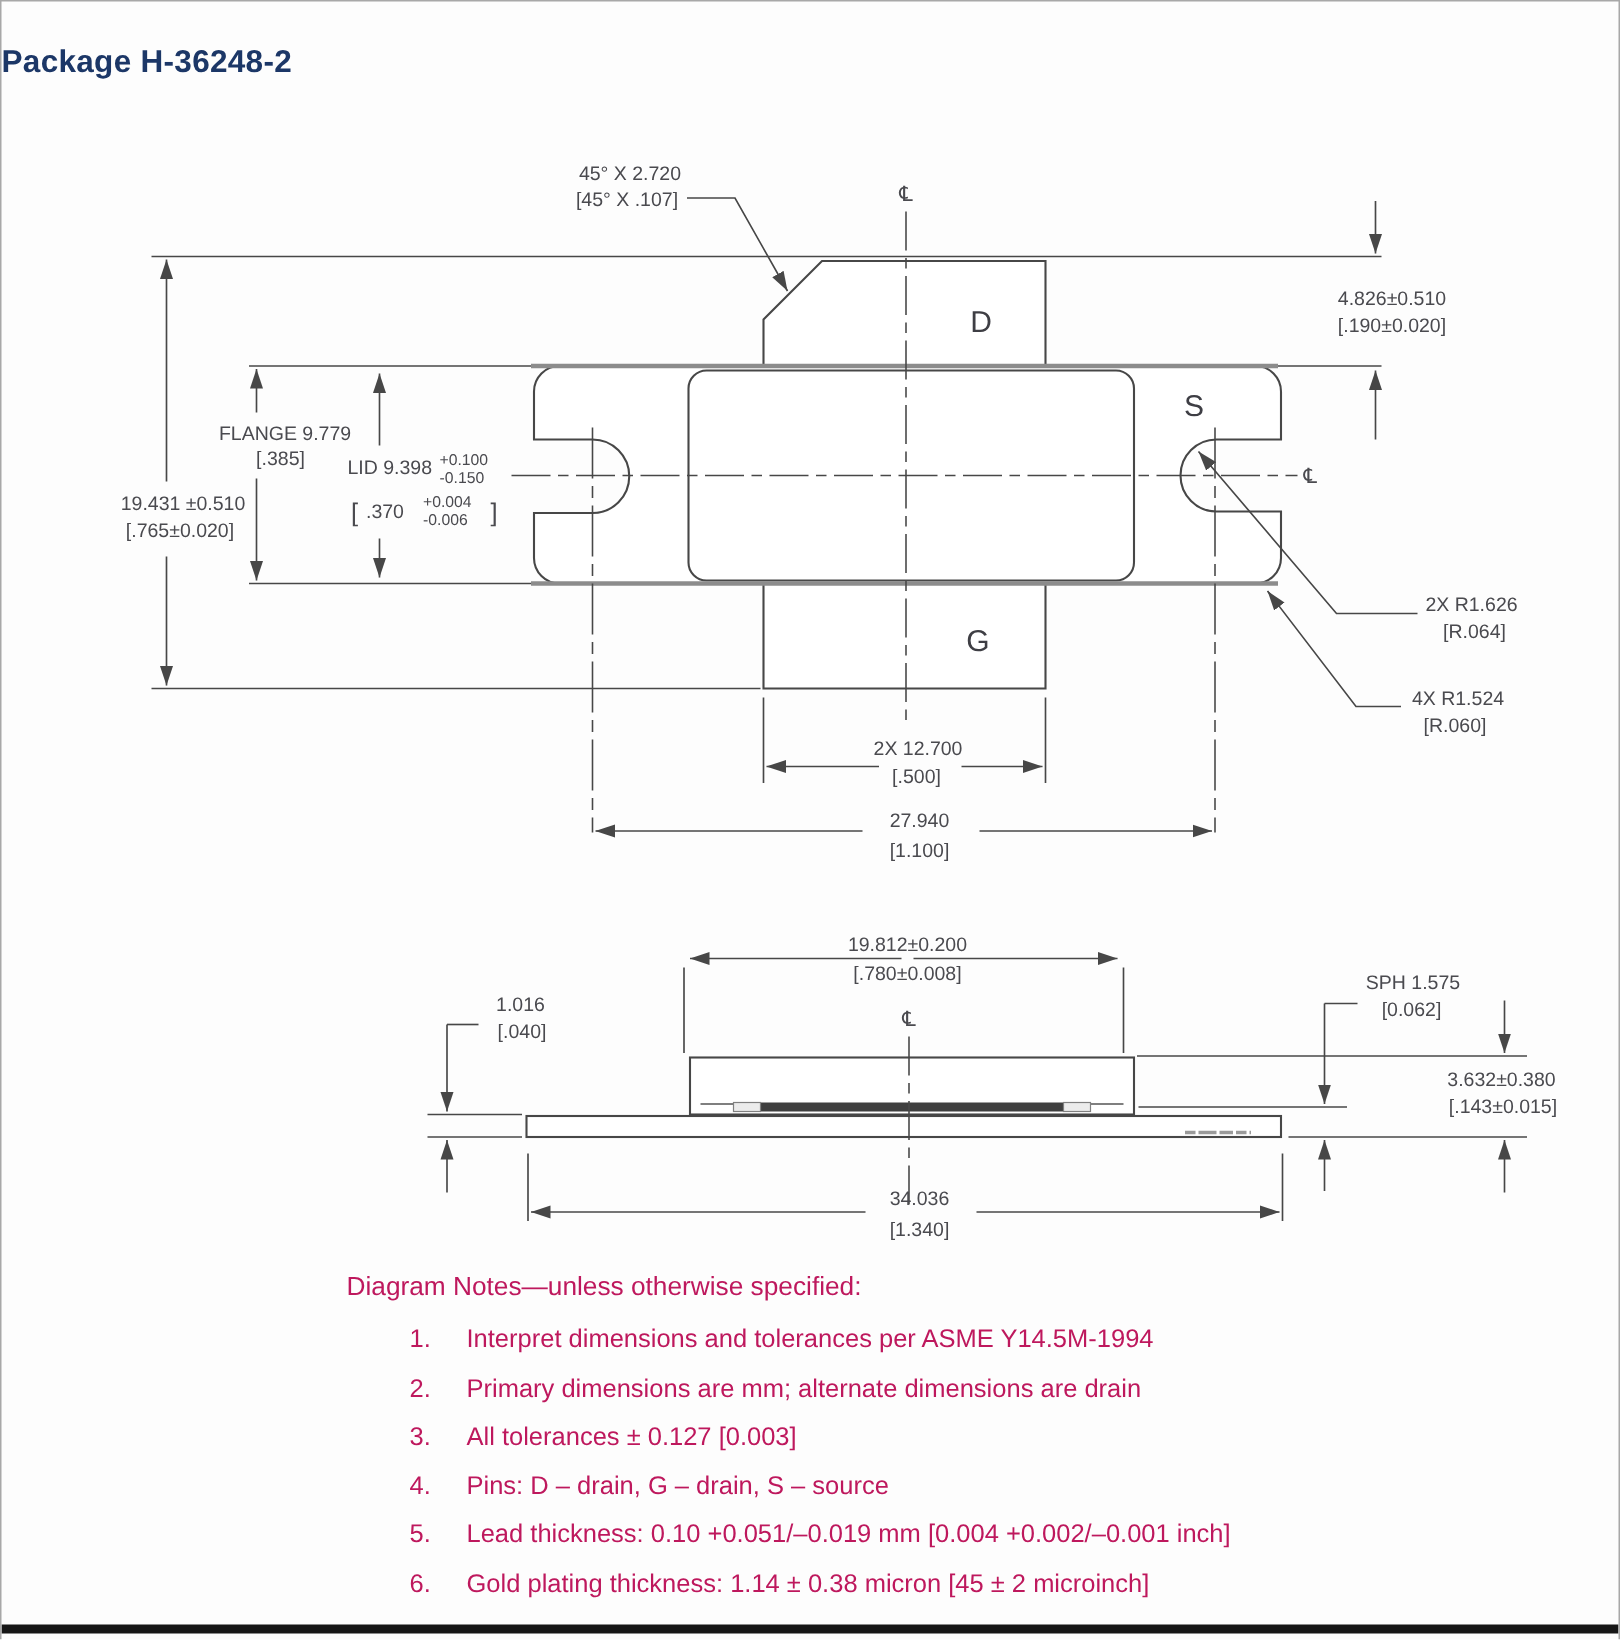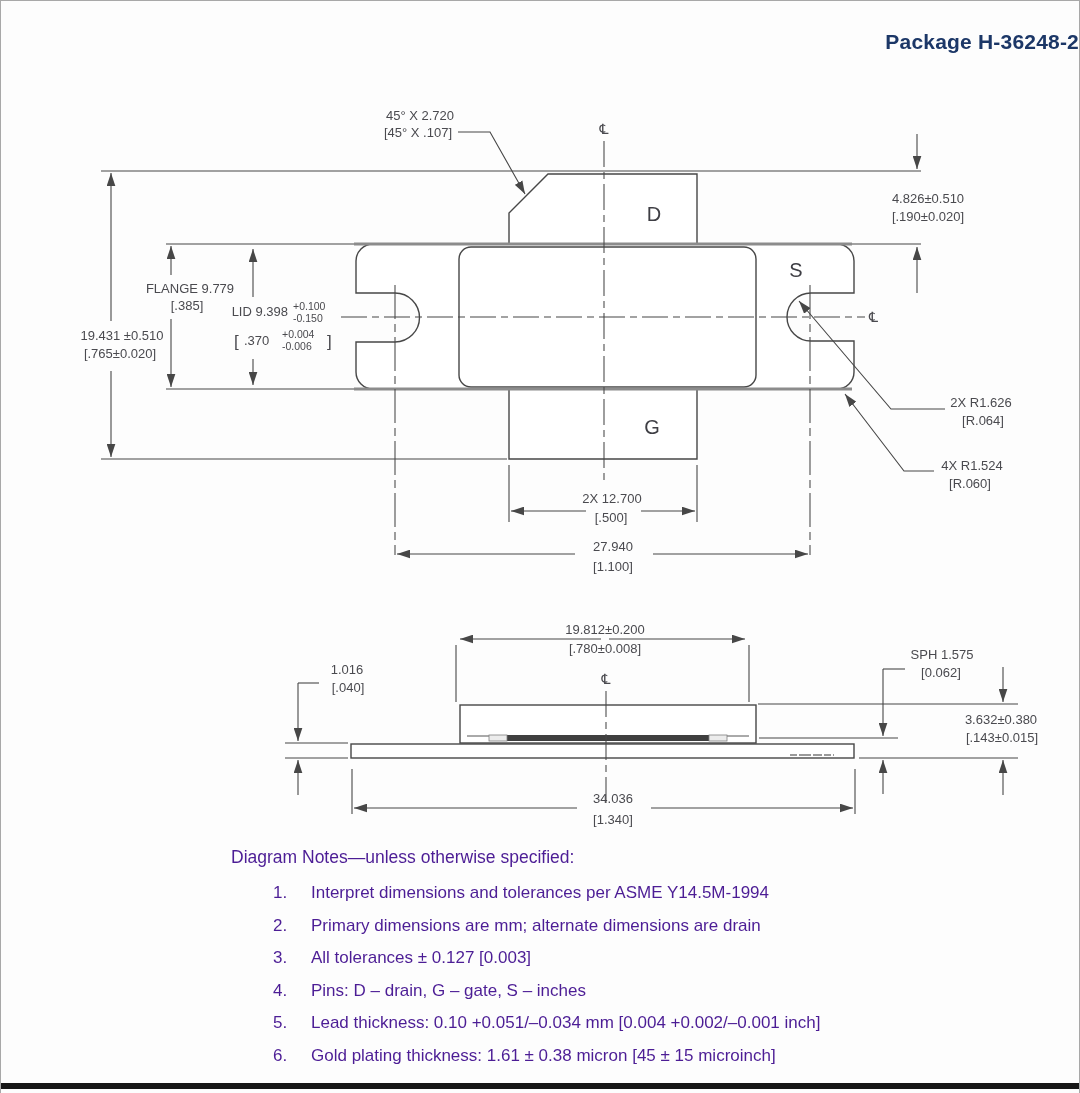--- a/index.html
+++ b/index.html
@@ -5,40 +5,40 @@
   html,body{margin:0;padding:0;background:#ffffff;}
   .page{
     position:relative;width:1080px;height:1093px;
     background:#fdfdfd;box-sizing:border-box;
     border:1.5px solid #a8a8a8;border-bottom:none;
     font-family:"Liberation Sans",sans-serif;
     overflow:hidden;
   }
   .title{
     position:absolute;top:29px;left:0;width:100%;
-    text-align:right;font-size:21px;font-weight:bold;color:#1c3767;
+    text-align:left;font-size:21px;font-weight:bold;color:#1c3767;
     letter-spacing:.2px;
   }
   svg.drawing{position:absolute;left:0;top:0;}
   
   .shape{fill:#ffffff;stroke:#474747;stroke-width:1.4;}
   .thin{fill:none;stroke:#474747;stroke-width:1.1;}
   .thick{stroke:#8c8c8c;stroke-width:3;}
   .cl{fill:none;stroke:#474747;stroke-width:1.05;stroke-dasharray:26 5 7 5;}
   .cl2{fill:none;stroke:#474747;stroke-width:1.05;stroke-dasharray:34 5 8 5;}
   .dim{font-size:13px;fill:#4a4a4f;}
   .dimsm{font-size:10.5px;fill:#4a4a4f;}
   .brk{font-size:17px;fill:#4a4a4f;}
   .pin{font-size:20px;fill:#3e3e44;}
   .clsym{font-size:14px;fill:#4a4a4f;font-family:"DejaVu Sans",sans-serif;}
   text{font-family:"Liberation Sans",sans-serif;}
   .mid{text-anchor:middle;}
   .end{text-anchor:end;}
   
-  .notes{position:absolute;left:230px;top:846px;width:680px;color:#4c1d95;}
+  .notes{position:absolute;left:230px;top:846px;width:680px;color:#be185d;}
   .notes-heading{font-size:17.5px;margin-bottom:15px;}
   .note-row{display:flex;margin-left:42px;margin-bottom:13px;font-size:17px;line-height:1.15;}
   .note-num{width:38px;flex:0 0 38px;}
   .note-text{flex:1;}
   .bottom-bar{position:absolute;left:0;top:1082px;width:100%;height:6px;background:#161616;}
 </style>
 </head>
 <body>
 
 <div class="page">
@@ -233,26 +233,26 @@
     <div class="note-row">
       <span class="note-num">2.</span>
       <span class="note-text">Primary dimensions are mm; alternate dimensions are drain</span>
     </div>
     <div class="note-row">
       <span class="note-num">3.</span>
       <span class="note-text">All tolerances ± 0.127 [0.003]</span>
     </div>
     <div class="note-row">
       <span class="note-num">4.</span>
-      <span class="note-text">Pins: D – drain, G – gate, S – inches</span>
+      <span class="note-text">Pins: D – drain, G – drain, S – source</span>
     </div>
     <div class="note-row">
       <span class="note-num">5.</span>
-      <span class="note-text">Lead thickness: 0.10 +0.051/–0.034 mm [0.004 +0.002/–0.001 inch]</span>
+      <span class="note-text">Lead thickness: 0.10 +0.051/–0.019 mm [0.004 +0.002/–0.001 inch]</span>
     </div>
     <div class="note-row">
       <span class="note-num">6.</span>
-      <span class="note-text">Gold plating thickness: 1.61 ± 0.38 micron [45 ± 15 microinch]</span>
+      <span class="note-text">Gold plating thickness: 1.14 ± 0.38 micron [45 ± 2 microinch]</span>
     </div>
   </div>
 
   <div class="bottom-bar"></div>
 </div>
 
 </body></html>

